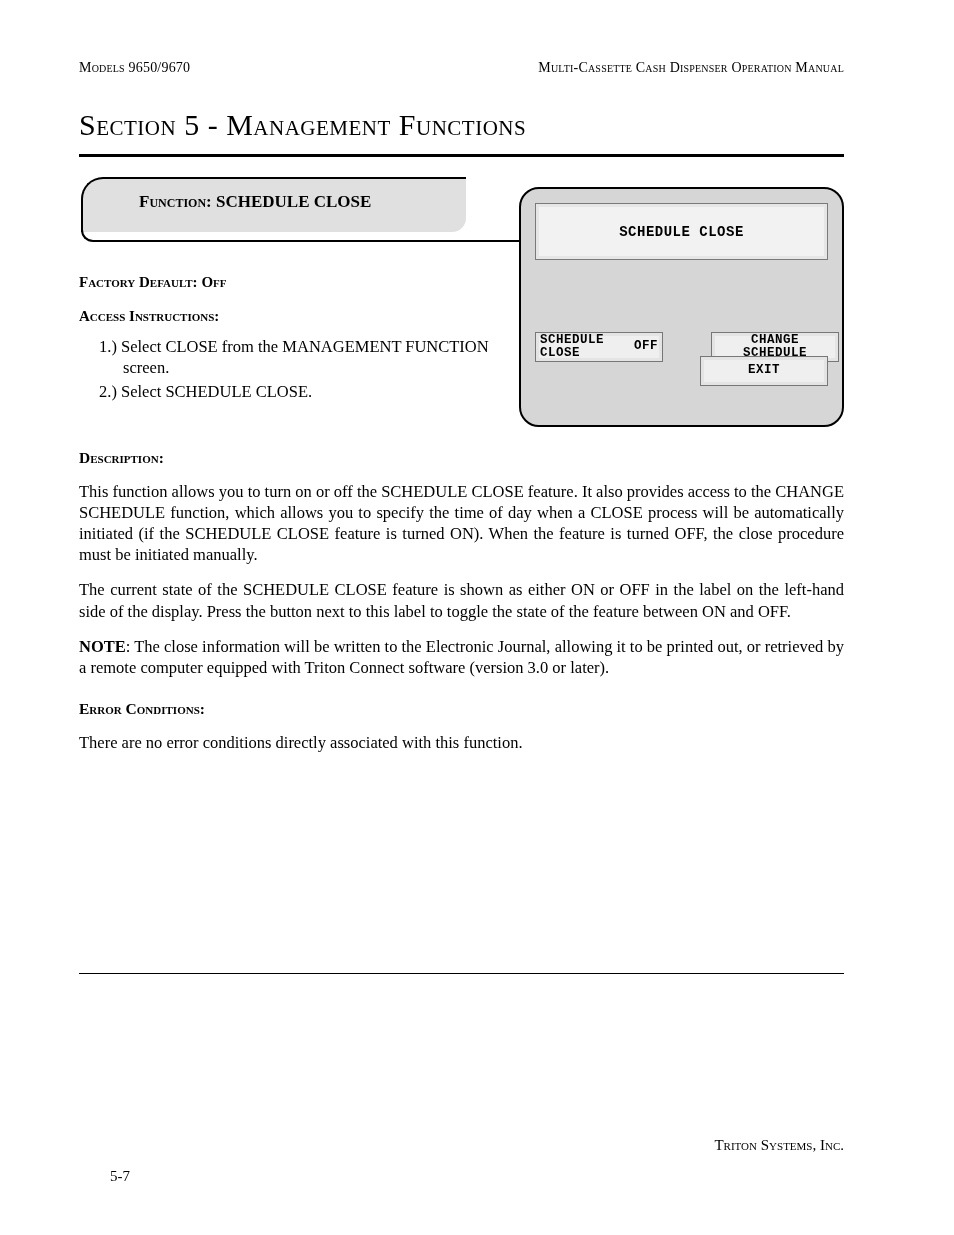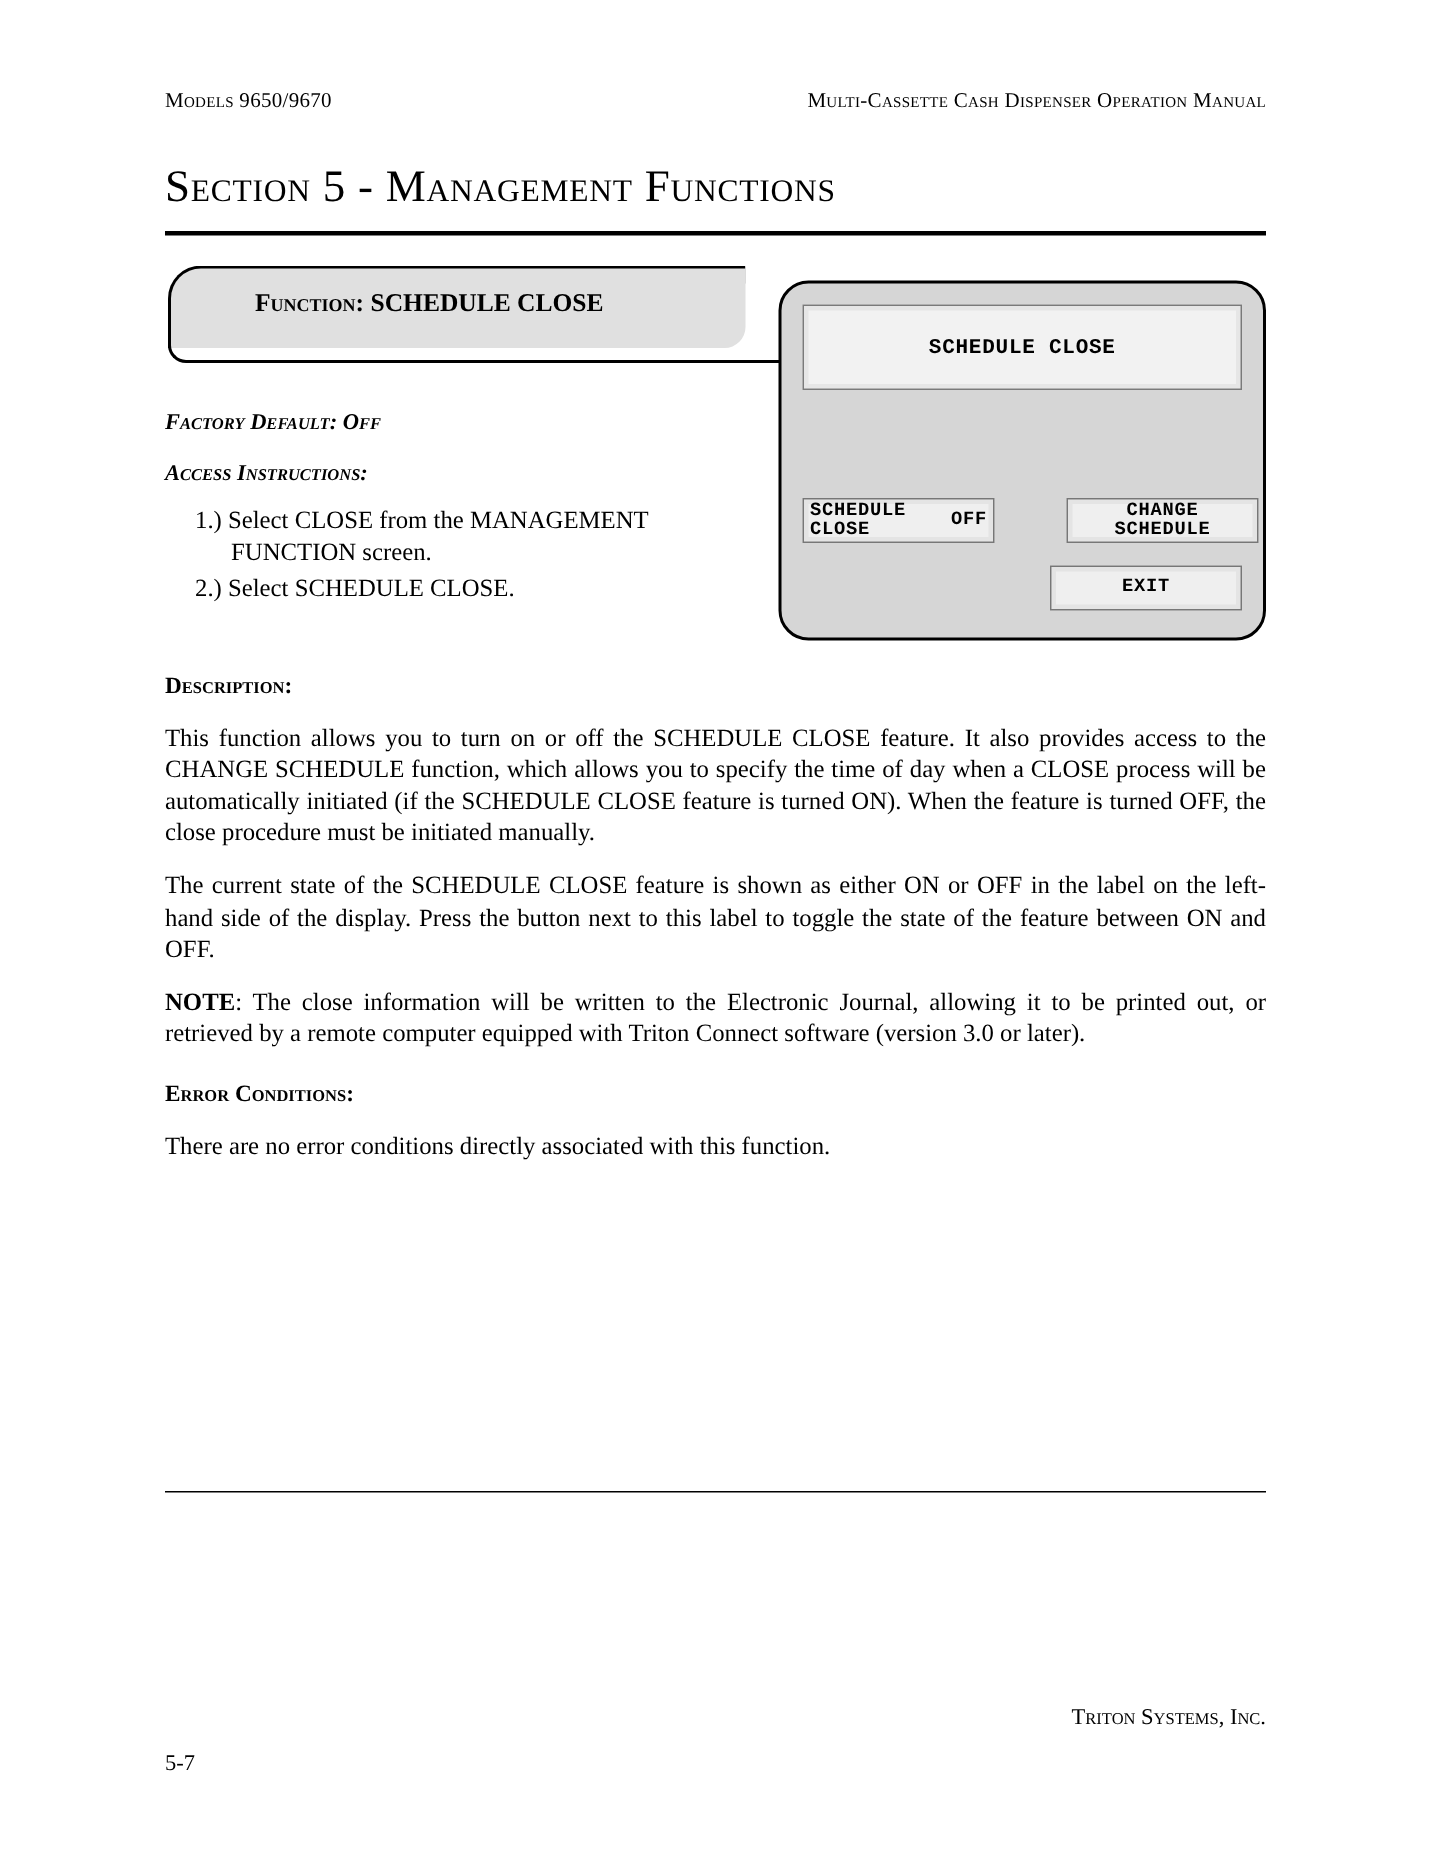--- a/index.html
+++ b/index.html
@@ -8,21 +8,21 @@
     padding: 0;
     background: #fff;
     font-family: "Times New Roman", Times, serif;
     color: #000;
   }
   .page {
     position: relative;
     width: 954px;
     height: 1235px;
     box-sizing: border-box;
-    padding: 60px 110px 50px 110px;
+    padding: 60px 110px 50px 79px;
   }
   .running-head {
     display: flex;
     justify-content: space-between;
     font-size: 14px;
     letter-spacing: 0.2px;
   }
   .sc { font-variant: small-caps; }
   .section-title {
     font-size: 30px;
@@ -94,21 +94,20 @@
   .col-left {
     flex: 1;
     font-size: 16.5px;
     line-height: 1.3;
   }
   .label-line {
     font-weight: bold;
     font-variant: small-caps;
     margin: 14px 0 10px 0;
     font-size: 15px;
-    font-style: italic;
   }
   .label-value {
     font-variant: normal;
   }
   .steps {
     margin: 6px 0 0 0;
     padding: 0 0 0 20px;
   }
   .steps li {
     list-style: none;
@@ -145,21 +144,21 @@
     box-shadow: inset 0 0 0 3px #e6e6e6;
   }
   .atm-row {
     position: absolute;
     left: 14px; right: 14px;
     height: 30px;
     display: flex;
     gap: 20px;
   }
   .atm-row.r1 { top: 143px; }
-  .atm-row.r2 { top: 188px; justify-content: space-between; }
+  .atm-row.r2 { top: 167px; justify-content: space-between; }
   .atm-cell {
     background: #efefef;
     border: 1px solid #777;
     box-shadow: inset 0 0 0 3px #e4e4e4;
     display: flex;
     align-items: center;
     justify-content: center;
     font-size: 12.5px;
     line-height: 1.05;
     text-align: center;

